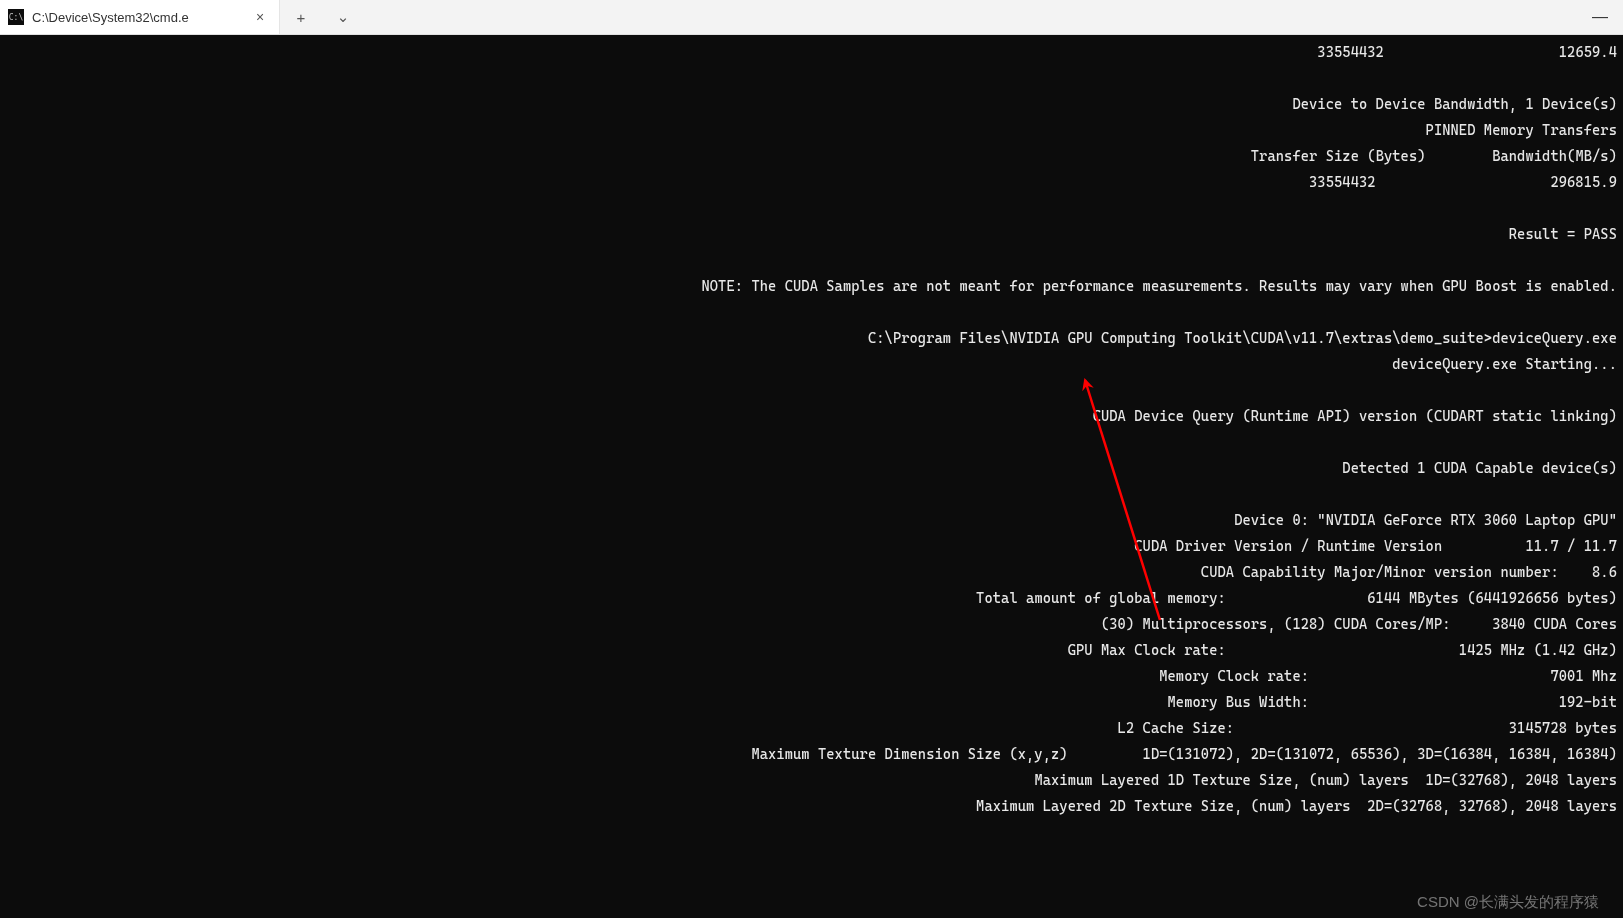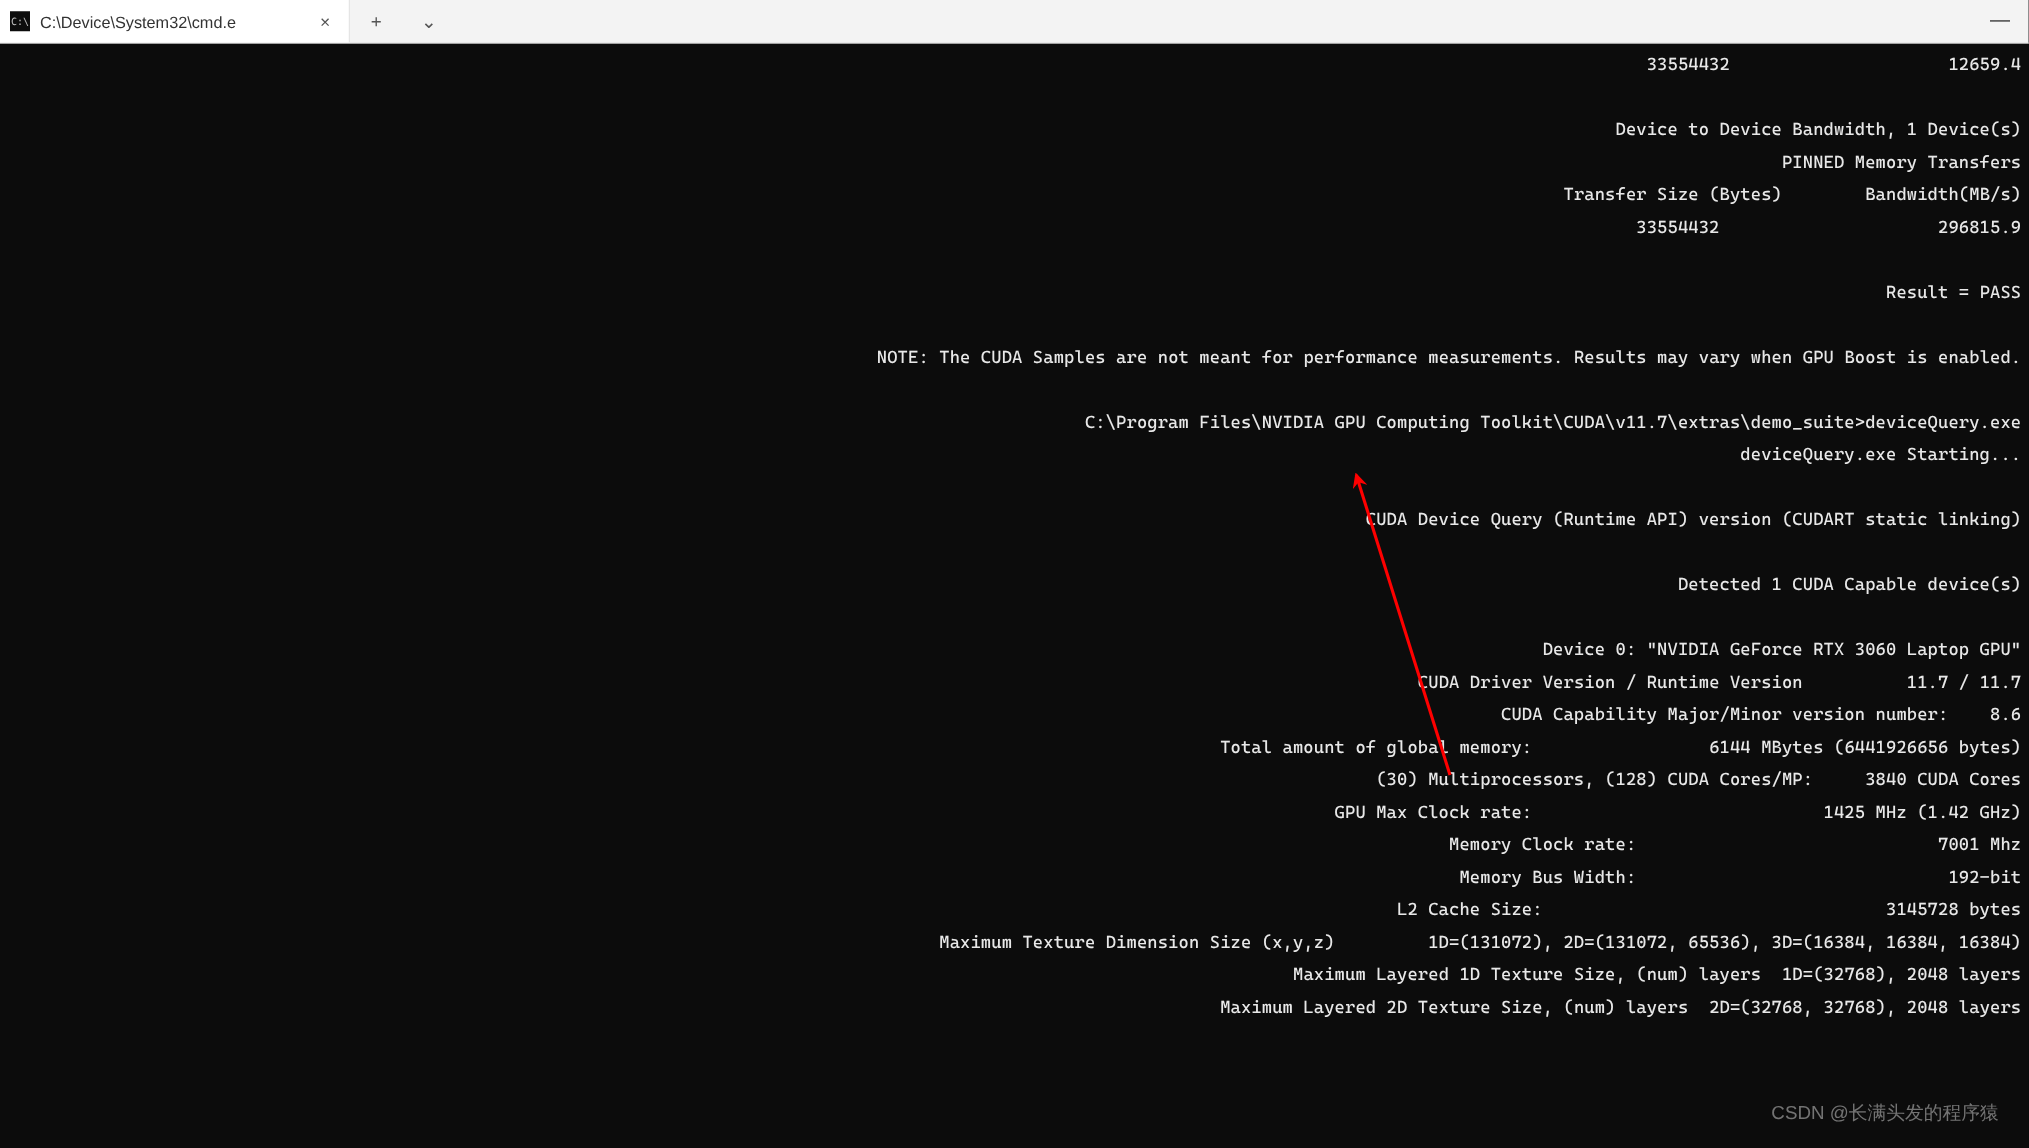--- a/index.html
+++ b/index.html
@@ -100,21 +100,21 @@
       text-align: right;
     }
     .arrow-overlay {
       position: absolute;
       pointer-events: none;
       top: 0;
       left: 0;
     }
     .watermark {
       position: absolute;
-      bottom: 18px;
+      bottom: 6px;
       right: 24px;
       color: rgba(200,200,200,0.55);
       font-size: 15px;
       font-family: "Microsoft YaHei", "Segoe UI", sans-serif;
     }
   </style>
 </head>
 <body>
 
 <div class="titlebar">

